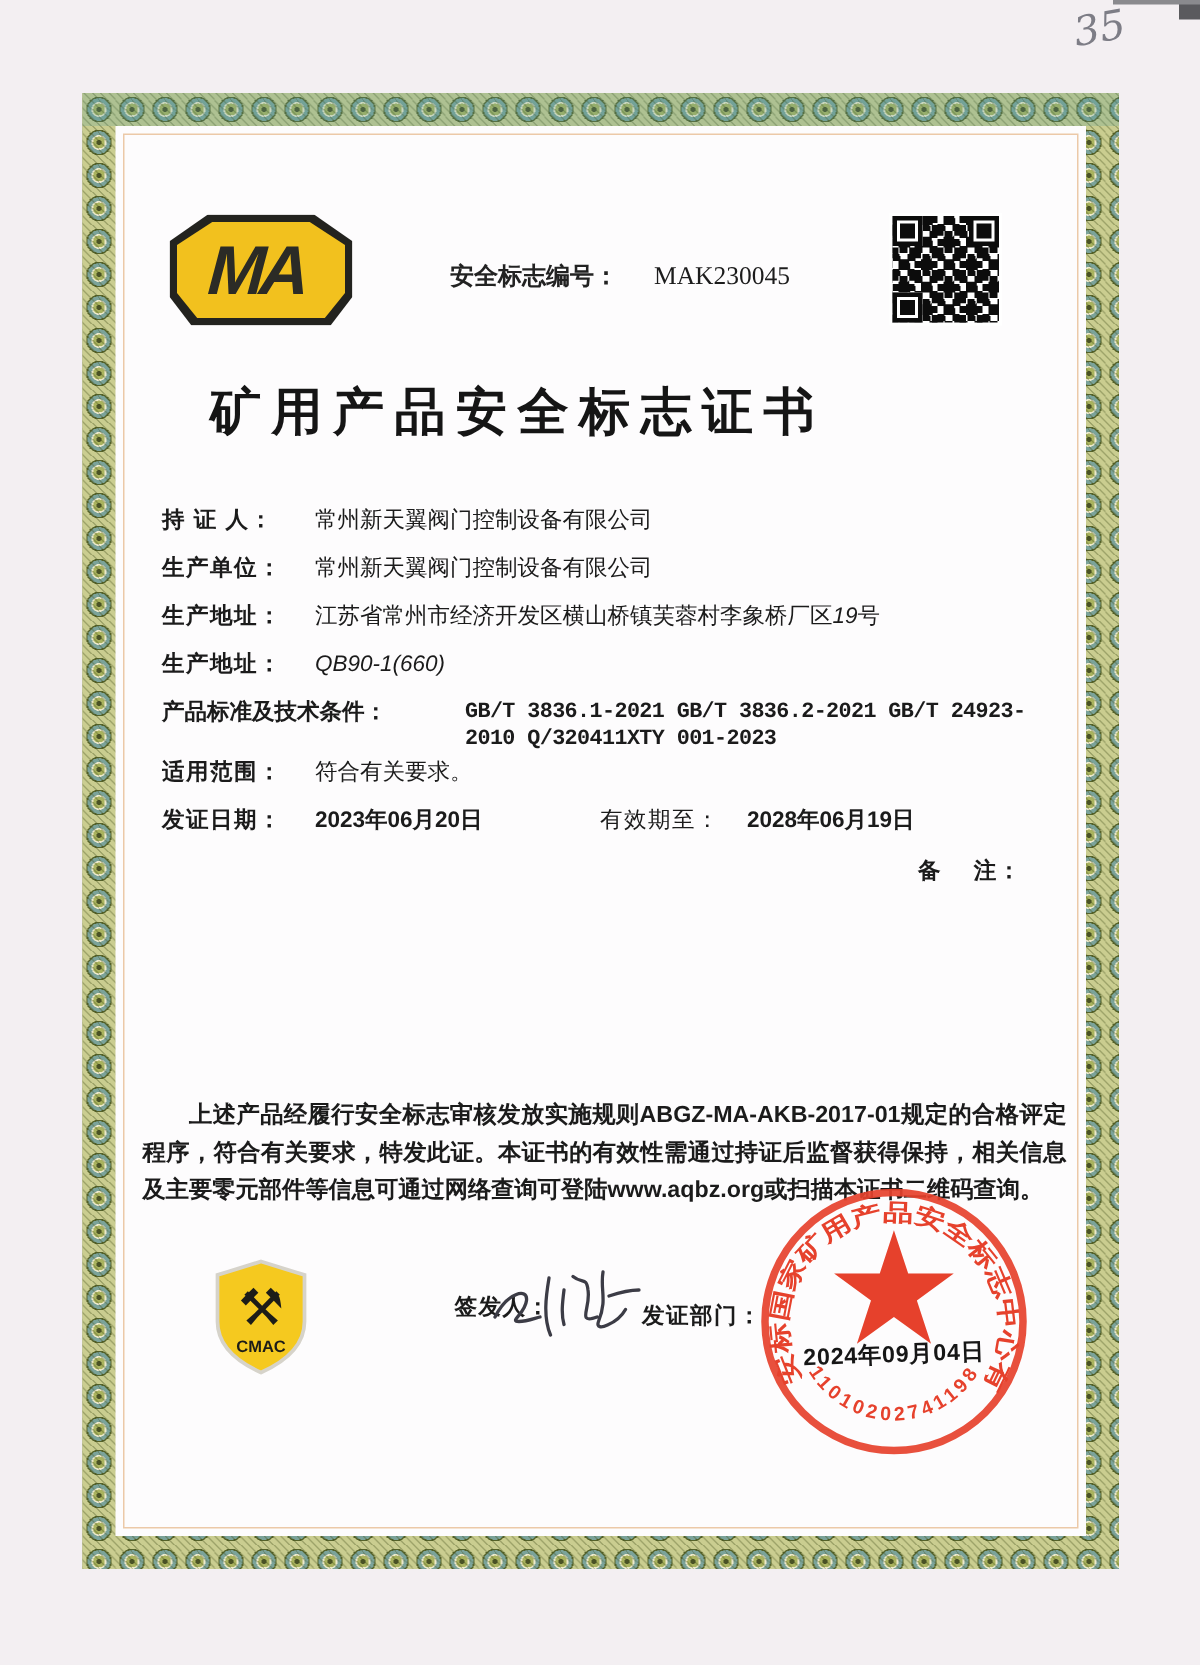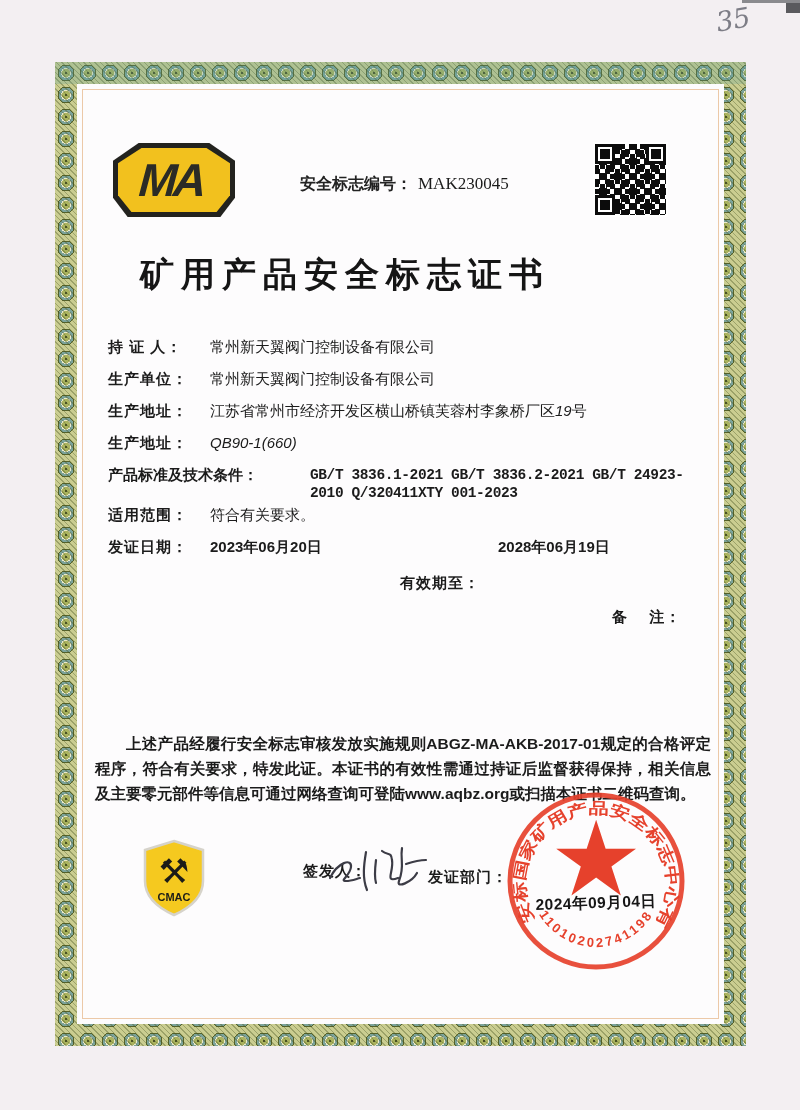--- a/index.html
+++ b/index.html
@@ -27,21 +27,21 @@
   .ma-badge{left:113px;top:143px;width:122px;height:74px;}
   .ma-outer{position:absolute;inset:0;background:#23231f;
     clip-path:polygon(21% 0,79% 0,100% 24%,100% 74%,88% 100%,12% 100%,0 74%,0 24%);}
   .ma-inner{position:absolute;inset:5px;background:#f2c11e;
     clip-path:polygon(21% 0,79% 0,100% 24%,100% 74%,88% 100%,12% 100%,0 74%,0 24%);
     display:flex;align-items:center;justify-content:center;}
   .ma-text{font-style:italic;font-weight:900;font-size:46px;letter-spacing:-4px;
     color:#2b2b26;transform:skewX(-4deg);padding-right:6px;}
   .cert-no{left:300px;top:174px;font-size:16px;white-space:nowrap;}
   .cert-no .lbl{font-weight:700;color:#222;}
-  .cert-no .val{font-family:"Liberation Serif","DejaVu Serif",serif;font-size:17px;color:#1c1c1c;margin-left:6px;}
+  .cert-no .val{font-family:"Liberation Serif","DejaVu Serif",serif;font-size:17px;color:#1c1c1c;margin-left:24px;}
 
   
   .qr{left:593px;top:142px;width:75px;height:75px;background:#fff;}
   .qr-pat{position:absolute;inset:2px;background-color:#fff;
     background-image:
       repeating-conic-gradient(#0c0c0c 0 25%,transparent 0 50%),
       repeating-conic-gradient(#0c0c0c 0 25%,transparent 0 50%);
     background-size:10px 10px,15px 15px;background-position:0 0,4px 6px;}
   .finder{position:absolute;width:14px;height:14px;border:3px solid #0c0c0c;background:#fff;}
   .finder::after{content:"";position:absolute;inset:2px;background:#0c0c0c;}
@@ -55,21 +55,21 @@
   .rows{left:108px;top:338px;width:606px;font-size:15px;color:#1b1b1b;}
   .row{display:flex;line-height:18px;margin-bottom:14px;align-items:flex-start;}
   .row .lbl{font-weight:800;flex:0 0 102px;letter-spacing:1px;white-space:nowrap;}
   .row .val{font-weight:400;font-style:oblique 6deg;}
   .row.wide .lbl{flex-basis:202px;letter-spacing:0;}
   .row.wide{margin-bottom:4px;}
   .row.wide .val{font-style:normal;font-family:"Liberation Mono","DejaVu Sans Mono",monospace;
     font-weight:700;font-size:14.5px;letter-spacing:-.4px;}
   .row.dates{margin-top:12px;}
   .row.dates .val{width:168px;font-style:normal;font-weight:700;}
-  .row.dates .lbl2{font-weight:700;letter-spacing:1px;margin-left:22px;flex:0 0 98px;white-space:nowrap;margin-top:36px;}
+  .row.dates .lbl2{font-weight:400;letter-spacing:1px;margin-left:22px;flex:0 0 98px;white-space:nowrap;}
   .row.remark{margin-top:16px;justify-content:flex-end;}
 
   
   .statement{left:95px;top:731px;width:616px;font-size:15.5px;font-weight:700;
     color:#1b1b1b;line-height:25px;text-indent:2em;text-align:justify;}
 
   
   .cmac{left:141px;top:839px;width:66px;height:78px;}
   .signer{left:303px;top:862px;font-size:15px;font-weight:800;letter-spacing:1px;color:#1b1b1b;}
   .dept{left:428px;top:868px;font-size:15px;font-weight:800;letter-spacing:1px;color:#1b1b1b;}

